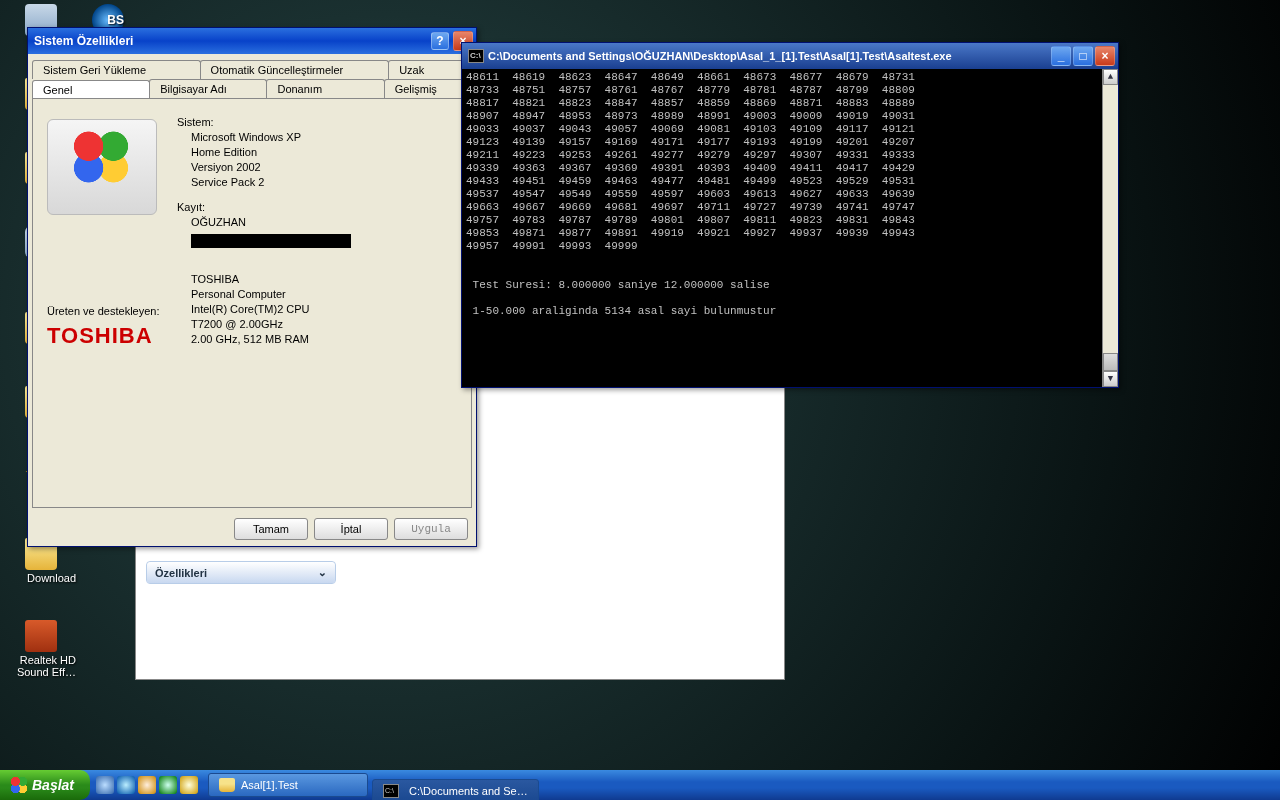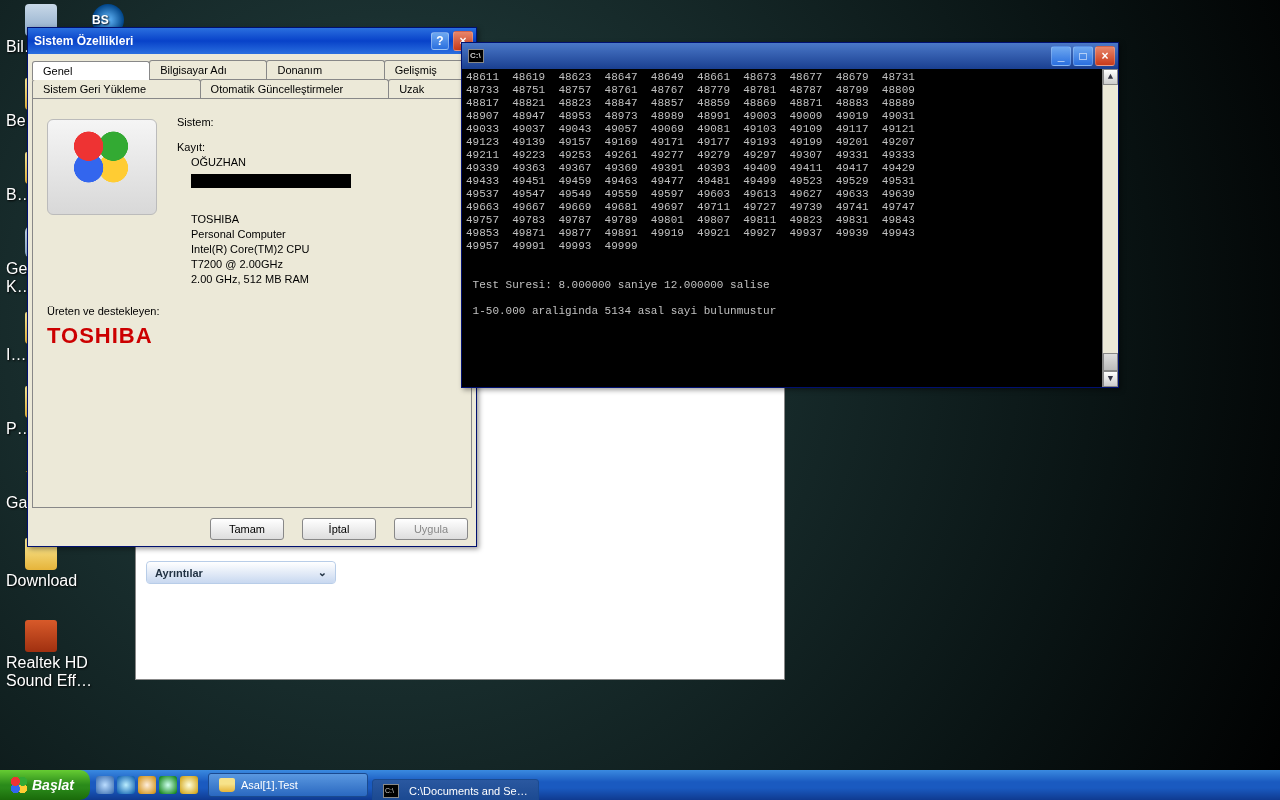--- a/index.html
+++ b/index.html
@@ -1,22 +1,22 @@
 <!DOCTYPE html>
 <html><head>
 <meta charset="utf-8">
 <style>
   * { box-sizing: border-box; margin: 0; padding: 0; }
   html, body { width: 1280px; height: 800px; overflow: hidden; font-family: Tahoma, sans-serif; font-size: 11px; }
   body { background: radial-gradient(circle at 30% 40%, #3a5a5a 0%, #1a3030 30%, #0a1515 70%, #000 100%); position: relative; }
 
   
-  .desktop-icon { position: absolute; width: 70px; text-align: left; color: #fff; text-shadow: 1px 1px 2px #000; cursor: pointer; }
+  .desktop-icon { position: absolute; width: 70px; text-align: right; color: #fff; text-shadow: 1px 1px 2px #000; cursor: pointer; }
   .desktop-icon .ico { width: 32px; height: 32px; margin: 0 auto 2px; }
-  .desktop-icon .lbl { font-size: 16px; }
+  .desktop-icon .lbl { font-size: 11px; }
   .i-folder { background: linear-gradient(#f7e28a, #e6b43a); border-radius: 2px 2px 4px 4px; border-top: 6px solid #f7e28a; }
   .i-mycomp { background: linear-gradient(#c8d8e8, #8aa8c8); border-radius: 4px; }
   .i-star   { background: radial-gradient(circle at 50% 40%, #ffe14d 0%, #e6a800 70%); clip-path: polygon(50% 0,61% 35%,98% 35%,68% 57%,79% 91%,50% 70%,21% 91%,32% 57%,2% 35%,39% 35%); }
   .i-rec    { background: linear-gradient(#c8d8e8, #8aa8c8); border-radius: 6px; }
   .i-realtek{ background: linear-gradient(#d85a2a, #a03010); border-radius: 3px; }
   .i-bs     { width:32px;height:32px;border-radius:50%;background:radial-gradient(circle,#6bf 0,#048 70%);color:#fff;font-weight:bold;line-height:32px;font-size:12px; }
 
   
   .win { position: absolute; background: #ece9d8; border: 1px solid #001070; box-shadow: 2px 2px 5px rgba(0,0,0,.4); }
   .titlebar { height: 26px; background: linear-gradient(#2a6fdf, #0842c9 50%, #2a6fdf); color: #fff; display: flex; align-items: center; padding: 0 3px 0 6px; font-weight: bold; font-size: 12px; }
@@ -38,23 +38,23 @@
      radial-gradient(circle at 30% 30%, #e33 0 25%, transparent 26%) ,
      radial-gradient(circle at 70% 30%, #3a3 0 25%, transparent 26%) ,
      radial-gradient(circle at 30% 70%, #36e 0 25%, transparent 26%) ,
      radial-gradient(circle at 70% 70%, #fc3 0 25%, transparent 26%);
   }
   .sysinfo { flex:1; font-size:11px; color:#000; line-height:15px;}
   .sysinfo .group { margin-bottom:10px; }
   .black-bar{width:160px;height:14px;background:#000;margin:4px 0 10px;}
   .oem-label{font-size:11px;margin-bottom:6px;}
   .toshiba { font-family: Arial Black, Arial, sans-serif; font-weight:900; color:#cc0000; font-size:22px; letter-spacing:1px;}
-  .dlg-buttons{ display:flex; justify-content:flex-end; gap:18px; padding:6px 8px;}
+  .dlg-buttons{ display:flex; justify-content:flex-end; gap:6px; padding:6px 8px;}
   .btn { min-width:74px; height:22px; border:1px solid #888; background:linear-gradient(#fff,#ddd); border-radius:3px; font-size:11px; cursor:pointer;}
-  .btn:disabled{color:#888;}
+  .btn:disabled{color:#888;font-family:Liberation Mono, monospace;}
 
   
   #console { left: 461px; top: 42px; width: 658px; height: 346px; }
   #console .titlebar{ background:linear-gradient(#4a78c8,#1a3f90);}
   #console .conbody { background:#000; color:#c0c0c0; font-family:"Lucida Console","Courier New",monospace; font-size:11px; line-height:13px; padding:2px 2px 2px 4px; height:calc(100% - 26px); position:relative; white-space:pre; overflow:hidden;}
   #console .scrollbar{position:absolute;right:0;top:0;bottom:0;width:16px;background:#ece9d8;border-left:1px solid #888;}
   #console .sbtn{height:16px;background:linear-gradient(#fff,#ccc);border:1px solid #888;text-align:center;font-size:9px;line-height:14px;cursor:pointer;color:#334;}
   #console .sthumb{position:absolute;left:0;right:0;bottom:16px;height:18px;background:linear-gradient(#ddd,#bbb);border:1px solid #888;}
   .cmd-icon{width:16px;height:14px;background:#000;border:1px solid #888;margin-right:4px;color:#ccc;font-size:8px;line-height:12px;text-align:left;padding-left:1px;}
 
@@ -93,21 +93,21 @@
         <div class="miniico"></div>
         <span>Bilgisayarım</span>
       </div>
     <div class="row">
         <div class="miniico" style="background:#4a88c8;"></div>
         <span>Ağ Bağlantılarım</span>
       </div>
   </div>
   <div class="left" style="top:510px;">
     <div class="hdr">
-        <span>Ayrıntılar</span>
+        <span>Özellikleri</span>
         <span>⌄</span>
       </div>
   </div>
 </div>
 
 <div class="desktop-icon" style="left:6px;top:4px;">
     <div class="ico i-mycomp"></div>
     <div class="lbl">Bil…</div>
   </div>
 <div class="desktop-icon" style="left:92px;top:4px;">
@@ -154,41 +154,47 @@
 
 <div id="sysprops" class="win">
   <div class="titlebar">
     <span>Sistem Özellikleri</span>
     <div class="spacer"></div>
     <div class="help-q">?</div>
     <div class="wbtn">×</div>
   </div>
   <div class="tabs">
     <div style="display:flex;width:100%;">
+      <div class="tab" style="flex:1.4">Sistem Geri Yükleme</div>
+      <div class="tab" style="flex:1.6">Otomatik Güncelleştirmeler</div>
+      <div class="tab" style="flex:.6">Uzak</div>
+    </div>
+    <div style="display:flex;width:100%;">
       <div class="tab active" style="flex:1">Genel</div>
       <div class="tab" style="flex:1">Bilgisayar Adı</div>
       <div class="tab" style="flex:1">Donanım</div>
       <div class="tab" style="flex:.7">Gelişmiş</div>
-    </div>
-    <div style="display:flex;width:100%;">
-      <div class="tab" style="flex:1.4">Sistem Geri Yükleme</div>
-      <div class="tab" style="flex:1.6">Otomatik Güncelleştirmeler</div>
-      <div class="tab" style="flex:.6">Uzak</div>
     </div>
   </div>
   <div class="tabbody">
     <div class="sysrow">
       <div class="syslogo-wrap">
         <div class="syslogo"></div>
         <div class="oem-label">Üreten ve destekleyen:</div>
         <div class="toshiba">TOSHIBA</div>
       </div>
       <div class="sysinfo">
         <div class="group">
           <div>Sistem:</div>
+          <div style="padding-left:14px;">
+            <div>Microsoft Windows XP</div>
+            <div>Home Edition</div>
+            <div>Versiyon 2002</div>
+            <div>Service Pack 2</div>
+          </div>
         </div>
         <div class="group">
           <div>Kayıt:</div>
           <div style="padding-left:14px;">
             <div>OĞUZHAN</div>
             <div class="black-bar"></div>
           </div>
         </div>
         <div class="group" style="margin-top:24px;">
           <div style="padding-left:14px;">
@@ -205,20 +211,21 @@
   <div class="dlg-buttons">
     <button class="btn">Tamam</button>
     <button class="btn">İptal</button>
     <button class="btn" disabled="">Uygula</button>
   </div>
 </div>
 
 <div id="console" class="win">
   <div class="titlebar">
     <div class="cmd-icon">C:\</div>
+    <span style="font-weight:bold;font-size:11px;overflow:hidden;text-overflow:ellipsis;white-space:nowrap;">C:\Documents and Settings\OĞUZHAN\Desktop\Asal_1_[1].Test\Asal[1].Test\Asaltest.exe</span>
     <div class="spacer"></div>
     <div class="wbtn min">_</div>
     <div class="wbtn max">□</div>
     <div class="wbtn">×</div>
   </div>
   <div class="conbody"><span id="console-text">48611  48619  48623  48647  48649  48661  48673  48677  48679  48731
 48733  48751  48757  48761  48767  48779  48781  48787  48799  48809
 48817  48821  48823  48847  48857  48859  48869  48871  48883  48889
 48907  48947  48953  48973  48989  48991  49003  49009  49019  49031
 49033  49037  49043  49057  49069  49081  49103  49109  49117  49121

